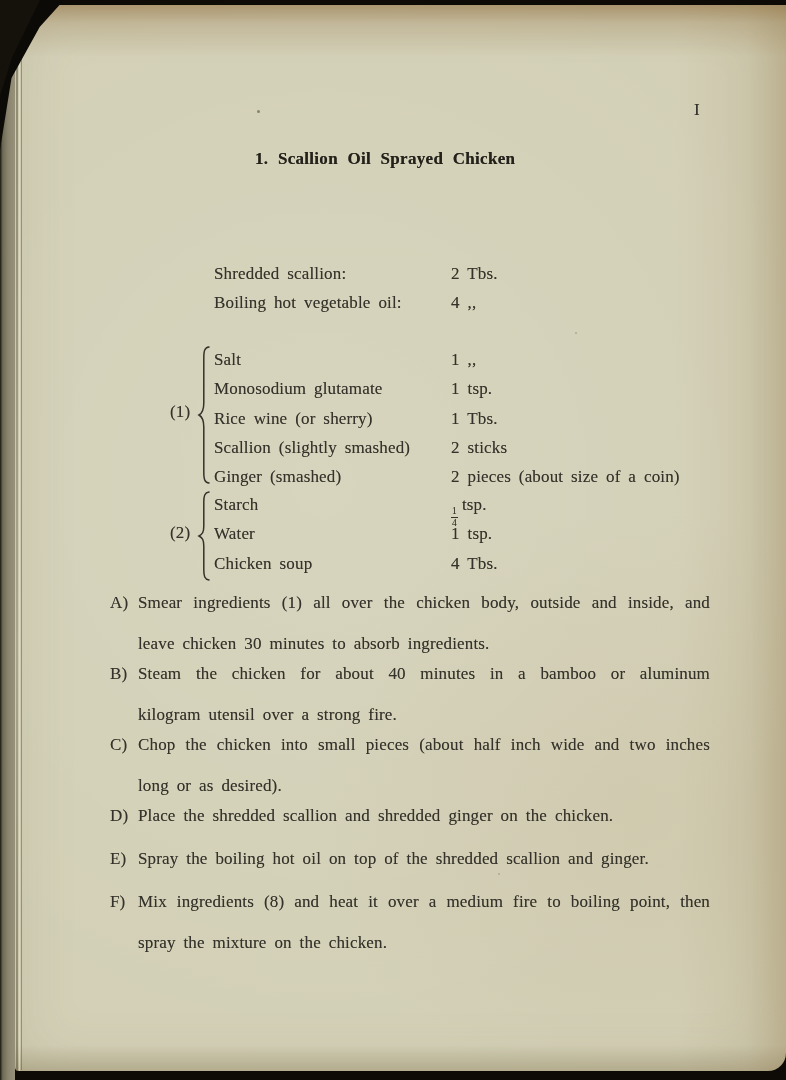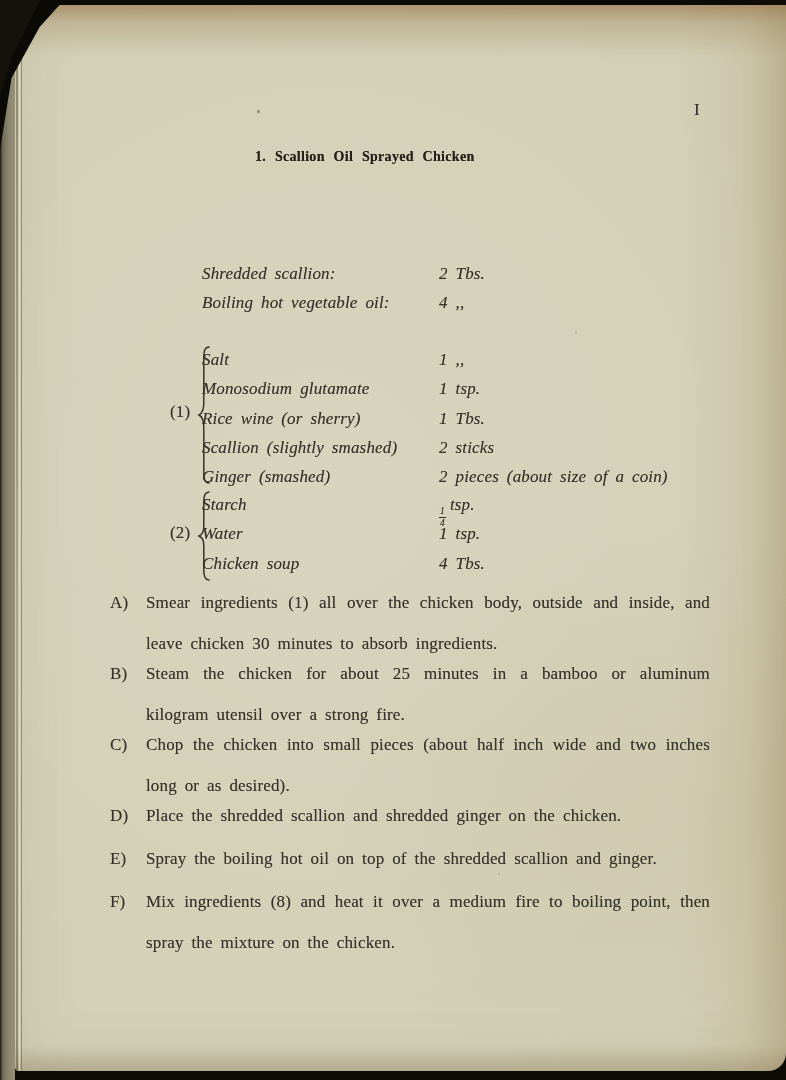--- a/index.html
+++ b/index.html
@@ -40,44 +40,44 @@
   .corner-wedge2{
     position:absolute;left:0;top:0;width:40px;height:96px;background:#15120c;
     clip-path:polygon(0 0,100% 0,30% 60%,0 100%);
   }
   
   .content{position:absolute;left:0;top:0;width:786px;height:1080px;color:var(--ink,#34322a);}
   .content *{box-sizing:border-box;}
   .pageno{position:absolute;left:694px;top:100px;font-size:17px;letter-spacing:.5px;}
   .title{
     position:absolute;left:255px;top:149px;margin:0;
-    font-size:14px;font-weight:bold;color:var(--title-ink,#23211a);
+    font-size:17px;font-weight:bold;color:var(--title-ink,#23211a);
     word-spacing:5px;letter-spacing:.3px;white-space:nowrap;
     text-shadow:0 0 .5px rgba(35,33,26,.6);
   }
   .body-text{font-size:17px;letter-spacing:.15px;word-spacing:3.5px;
     text-shadow:0 0 .4px rgba(52,50,42,.45);}
   .intro{position:absolute;left:218px;top:205px;width:520px;line-height:29px;}
   .intro .line{white-space:nowrap;}
   
-  .rows{position:absolute;left:202px;width:520px;line-height:29.3px;font-style:italic;}
+  .rows{position:absolute;left:214px;width:520px;line-height:29.3px;}
   .row{position:relative;height:29.3px;white-space:nowrap;}
   .row .amount{position:absolute;left:237px;top:0;}
   .grp-label{position:absolute;width:40px;text-align:left;}
   .grp-brace{position:absolute;}
   .grp-brace svg{display:block;}
   
   .stack-frac{display:inline-flex;flex-direction:column;align-items:center;
     vertical-align:-4px;line-height:1;margin-right:4px;}
   .stack-frac .num{font-size:9.5px;border-bottom:1px solid var(--ink,#34322a);padding:0 1px 0.5px;}
   .stack-frac .den{font-size:9.5px;padding-top:0.5px;}
   
   .step{position:absolute;left:110px;width:600px;line-height:30px;}
   .step .lbl{position:absolute;left:0;top:0;}
-  .step .lines{margin-left:36px;}
+  .step .lines{margin-left:28px;}
   .step .sline{min-height:30px;}
   .step .sline.full{text-align:justify;text-align-last:justify;}
   .step .sline + .sline{margin-top:11px;}
   
   .speck{position:absolute;border-radius:50%;background:rgba(60,55,40,.5);}
 </style>
 </head>
 <body>
 
 <div class="scene" style="--paper: #d3d0b7; --ink: #34322a; --title-ink: #23211a; background: rgb(14, 11, 7);">
@@ -133,21 +133,21 @@
         <div class="step" style="top: 588px;">
           <span class="lbl">A)</span>
           <div class="lines">
             <div class="sline full">Smear ingredients (1) all over the chicken body, outside and inside, and</div>
             <div class="sline">leave chicken 30 minutes to absorb ingredients.</div>
           </div>
         </div>
         <div class="step" style="top: 659px;">
           <span class="lbl">B)</span>
           <div class="lines">
-            <div class="sline full">Steam the chicken for about 25 minutes in a bamboo or aluminum</div>
+            <div class="sline full">Steam the chicken for about 40 minutes in a bamboo or aluminum</div>
             <div class="sline">kilogram utensil over a strong fire.</div>
           </div>
         </div>
         <div class="step" style="top: 730px;">
           <span class="lbl">C)</span>
           <div class="lines">
             <div class="sline full">Chop the chicken into small pieces (about half inch wide and two inches</div>
             <div class="sline">long or as desired).</div>
           </div>
         </div>

